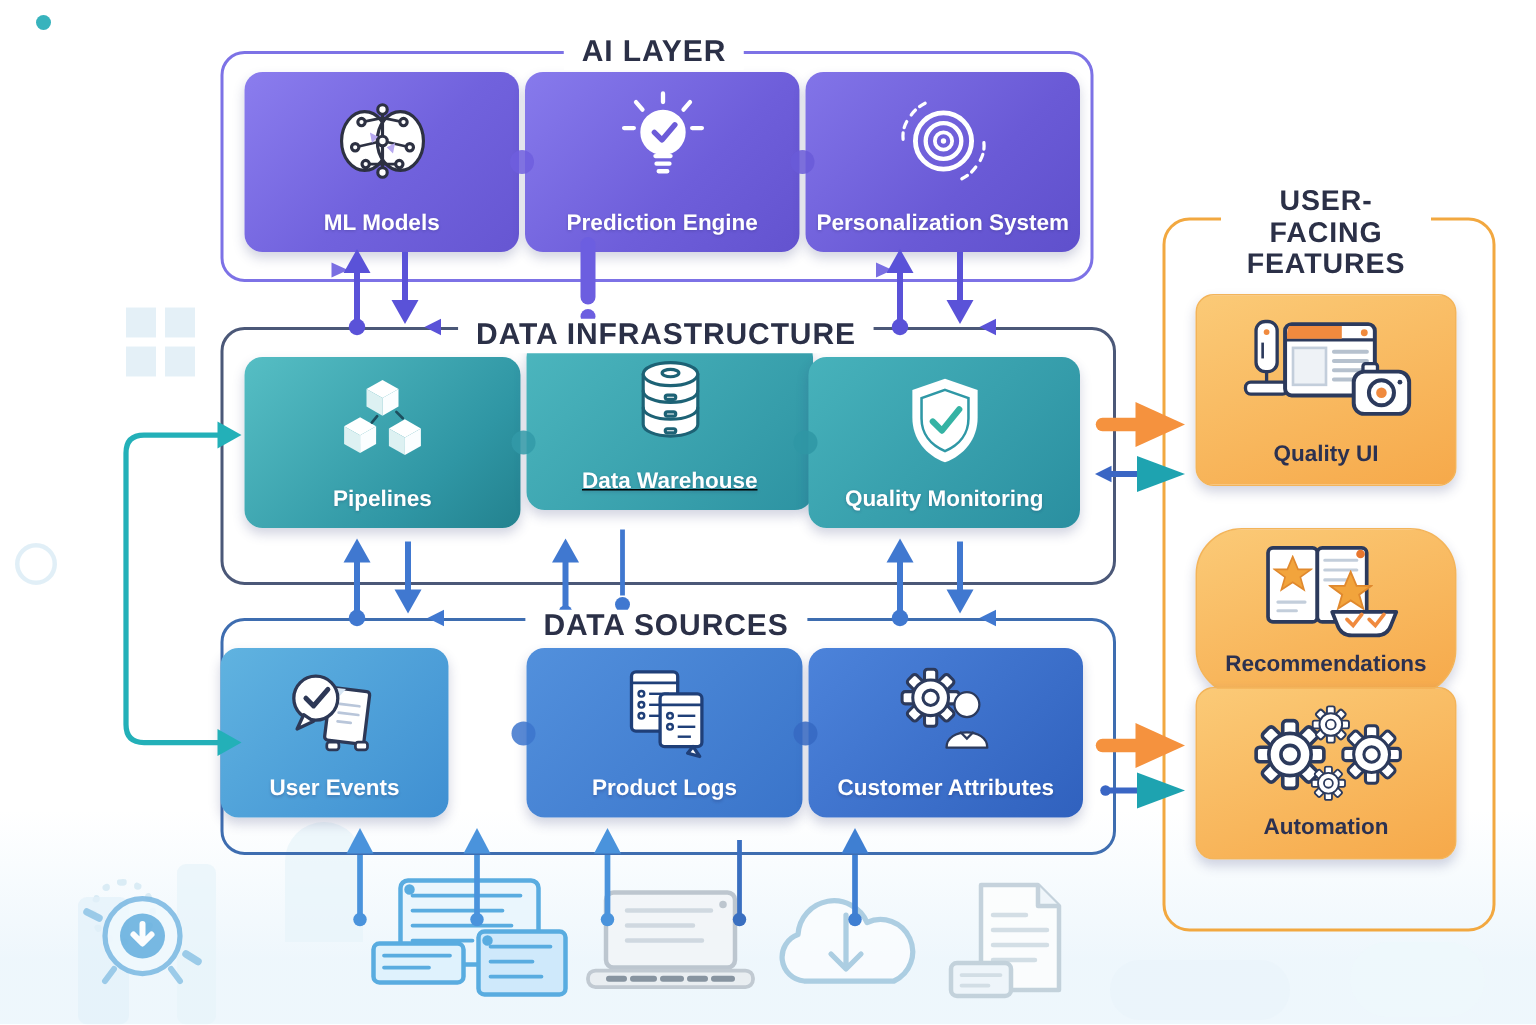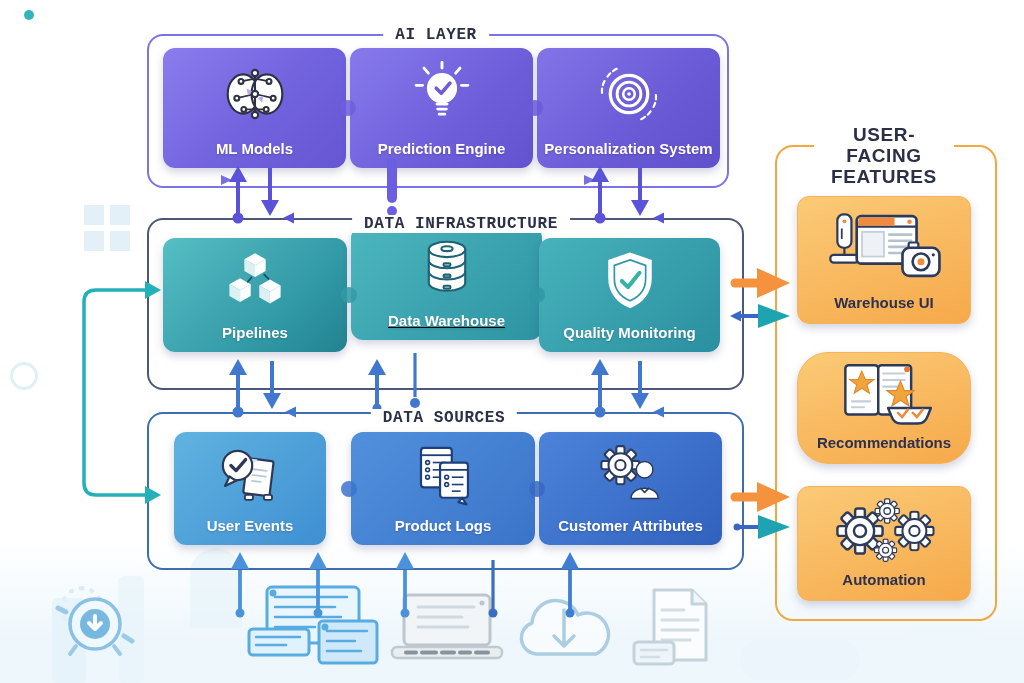--- a/index.html
+++ b/index.html
@@ -8,38 +8,38 @@
   
   .decor{position:absolute;pointer-events:none;}
   
   .group{position:absolute;border-radius:16px;background:transparent;}
   .group.ai{left:147px;top:34px;width:578px;height:150px;border:2px solid #7d72e6;}
   .group.infra{left:147px;top:218px;width:593px;height:168px;border:2px solid #4b5878;}
   .group.sources{left:147px;top:412px;width:593px;height:154px;border:2px solid #3e6db0;}
   .panel{position:absolute;left:775px;top:145px;width:218px;height:472px;border:2.5px solid #f2a840;border-radius:18px;}
   .chip{position:absolute;transform:translate(-50%,-50%);background:#ffffff;padding:0 12px;
         font-weight:bold;color:#2b3047;white-space:nowrap;z-index:6;letter-spacing:.6px;}
-  .chip.big{font-size:16px;font-family:Liberation Mono, monospace;}
+  .chip.big{font-size:20px;}
   .panel-title{position:absolute;left:884px;top:122px;transform:translateX(-50%);background:#fff;
         padding:2px 10px;text-align:center;font-weight:bold;color:#2b3047;font-size:19px;
         line-height:21px;z-index:6;letter-spacing:.6px;}
   
   .card{position:absolute;border-radius:12px;display:flex;flex-direction:column;align-items:center;
         justify-content:flex-end;box-shadow:0 4px 8px rgba(52,60,120,.22);z-index:3;}
   .card .ic{flex:1;display:flex;align-items:center;justify-content:center;width:100%;}
   .card .lbl{font-weight:bold;font-size:15px;color:#ffffff;margin-bottom:11px;text-shadow:0 1px 2px rgba(30,30,80,.25);}
   .p1{background:linear-gradient(135deg,#8b7dee 0%,#7162dd 55%,#6656d2 100%);}
   .p2{background:linear-gradient(135deg,#877aec 0%,#6e5eda 60%,#6353cf 100%);align-items:center;}
   .p3{background:linear-gradient(135deg,#8274e8 0%,#6a5ad6 60%,#5f50cc 100%);justify-content:center;}
   .t1{background:linear-gradient(135deg,#56bec4 0%,#2f96a4 70%,#23828f 100%);}
   .t2{background:linear-gradient(135deg,#4cb6be 0%,#2d93a2 100%);}
   .t3{background:linear-gradient(135deg,#47b2bb 0%,#2a8fa0 100%);}
   .b1{background:linear-gradient(135deg,#60b3e0 0%,#3f8fd2 100%);}
   .b2{background:linear-gradient(135deg,#5290dc 0%,#3a74ca 100%);}
-  .b3{background:linear-gradient(135deg,#4c83da 0%,#3061be 100%);border-radius:10px;}
+  .b3{background:linear-gradient(135deg,#4c83da 0%,#3061be 100%);}
   .oc{background:linear-gradient(160deg,#fbca77 0%,#f6a94a 100%);border:1px solid #f3b45a;}
   .oc .lbl{color:#2c3150;text-shadow:none;margin-bottom:12px;}
   .overlay{position:absolute;left:0;top:0;z-index:5;pointer-events:none;}
   .ghost{position:absolute;z-index:1;}
 </style>
 </head>
 <body>
 
 <div class="canvas">
 
@@ -57,21 +57,21 @@
   <div class="decor" style="left:900px;top:628px;width:90px;height:50px;background:#eef7fb;border-radius:40px;opacity:.8;"></div>
   <div class="decor" style="left:740px;top:640px;width:120px;height:40px;background:#eaf4fa;border-radius:30px;opacity:.8;"></div>
   <div class="decor" style="left:24px;top:10px;width:10px;height:10px;background:#37b3bd;border-radius:50%;"></div>
 
   <div class="group ai"></div>
   <div class="group infra"></div>
   <div class="group sources"></div>
   <div class="panel"></div>
 
   <div class="chip big" style="left:436px;top:35px;">AI LAYER</div>
-  <div class="chip big" style="left:461px;top:224px;">DATA INFRASTRUCTURE</div>
+  <div class="chip big" style="left:444px;top:224px;">DATA INFRASTRUCTURE</div>
   <div class="chip big" style="left:444px;top:418px;">DATA SOURCES</div>
   <div class="panel-title">
     <span>USER-FACING</span><br>
     <span>FEATURES</span>
   </div>
 
   <div class="card p1" style="left:163px;top:48px;width:183px;height:120px;align-items:center;">
     <div class="ic">
       <svg width="84" height="70" viewBox="0 0 100 100">
         <g stroke="#2d3142" stroke-width="3" stroke-linecap="round" stroke-linejoin="round">
@@ -176,21 +176,21 @@
     <div class="ic">
       <svg width="68" height="68" viewBox="0 0 100 100">
         <path d="M50 8 L82 19 V46 C82 67 69 83 50 90 C31 83 18 67 18 46 V19 Z" fill="#ffffff"></path>
         <path d="M50 19 L73 27 V47 C73 62 64 73 50 79 C36 73 27 62 27 47 V27 Z" fill="none" stroke="#2f98a6" stroke-width="2.5"></path>
         <path d="M38 50 l9 9 l17 -21" stroke="#35b3a4" stroke-width="6" fill="none" stroke-linecap="round" stroke-linejoin="round"></path>
       </svg>
     </div>
     <div class="lbl">Quality Monitoring</div>
   </div>
 
-  <div class="card b1" style="left:174px;top:432px;width:152px;height:113px;">
+  <div class="card b1" style="left:147px;top:432px;width:152px;height:113px;">
     <div class="ic">
       <svg width="84" height="66" viewBox="0 0 110 90">
         <g transform="rotate(7 66 52)">
           <rect x="48" y="24" width="36" height="48" rx="3" fill="#ffffff" stroke="#2d3856" stroke-width="3"></rect>
           <polygon points="48,24 62,24 48,44" fill="#d7e6f4"></polygon>
           <path d="M58 38 h18 M58 46 h18 M58 54 h12" stroke="#b9c6da" stroke-width="2.5" stroke-linecap="round"></path>
         </g>
         <rect x="48" y="72" width="11" height="7" rx="2.5" fill="#fff" stroke="#2d3856" stroke-width="2.5"></rect>
         <rect x="74" y="72" width="11" height="7" rx="2.5" fill="#fff" stroke="#2d3856" stroke-width="2.5"></rect>
         <circle cx="38" cy="32" r="20" fill="#ffffff" stroke="#2d3856" stroke-width="3"></circle>
@@ -272,21 +272,21 @@
         <circle cx="104" cy="22.5" r="2.6" fill="#f08a3e"></circle>
         <rect x="50" y="34" width="25" height="28" fill="#eef2f6" stroke="#c3cedb" stroke-width="2"></rect>
         <path d="M81 37 h25 M81 44 h25 M81 51 h25 M81 58 h19" stroke="#b6c1ce" stroke-width="3" stroke-linecap="round"></path>
         <rect x="103" y="46" width="11" height="9" rx="2" fill="#ffffff" stroke="#2c3a5c" stroke-width="2.5"></rect>
         <rect x="96" y="52" width="42" height="32" rx="8" fill="#ffffff" stroke="#2c3a5c" stroke-width="3"></rect>
         <circle cx="117" cy="68" r="9.5" fill="#ffffff" stroke="#2c3a5c" stroke-width="3"></circle>
         <circle cx="117" cy="68" r="4" fill="#f08a3e"></circle>
         <circle cx="131" cy="60" r="1.8" fill="#2c3a5c"></circle>
       </svg>
     </div>
-    <div class="lbl">Warehouse UI</div>
+    <div class="lbl">Quality UI</div>
   </div>
 
   <div class="card oc" style="left:797px;top:352px;width:172px;height:110px;border-radius:31px;">
     <div class="ic">
       <svg width="148" height="74" viewBox="0 0 150 90">
         <defs>
           <symbol id="star" viewBox="-12 -12 24 24">
             <polygon points="0,-11 3.2,-3.4 11,-3.4 4.6,1.3 6.8,8.9 0,4.4 -6.8,8.9 -4.6,1.3 -11,-3.4 -3.2,-3.4" fill="#f2a43c" stroke="#e0892e" stroke-width="1"></polygon>
           </symbol>
         </defs>
@@ -297,21 +297,21 @@
         <use href="#star" x="-12" y="-12" width="24" height="24" transform="translate(48,32) scale(1.35)"></use>
         <use href="#star" x="-12" y="-12" width="24" height="24" transform="translate(95,46) scale(1.5)"></use>
         <circle cx="103" cy="15" r="3.5" fill="#e8762e"></circle>
         <path d="M80 62 h52 l-4 10 q-3 9 -12 9 h-20 q-9 0 -12 -9 z" fill="#ffffff" stroke="#2c3a5c" stroke-width="3" stroke-linejoin="round"></path>
         <path d="M92 68 l5 5 l7 -9 M110 68 l5 5 l7 -9" stroke="#f08a3e" stroke-width="3" fill="none" stroke-linecap="round"></path>
       </svg>
     </div>
     <div class="lbl">Recommendations</div>
   </div>
 
-  <div class="card oc" style="left:797px;top:486px;width:172px;height:113px;">
+  <div class="card oc" style="left:797px;top:458px;width:172px;height:113px;">
     <div class="ic">
       <svg width="148" height="76" viewBox="0 0 150 95">
         <use href="#gear" x="-27" y="-27" width="54" height="54" transform="translate(45,50) scale(1.12)"></use>
         <use href="#gear" x="-27" y="-27" width="54" height="54" transform="translate(79,25) scale(0.6)"></use>
         <use href="#gear" x="-27" y="-27" width="54" height="54" transform="translate(113,50) scale(0.95)"></use>
         <use href="#gear" x="-27" y="-27" width="54" height="54" transform="translate(77,74) scale(0.55)"></use>
       </svg>
     </div>
     <div class="lbl">Automation</div>
   </div>

